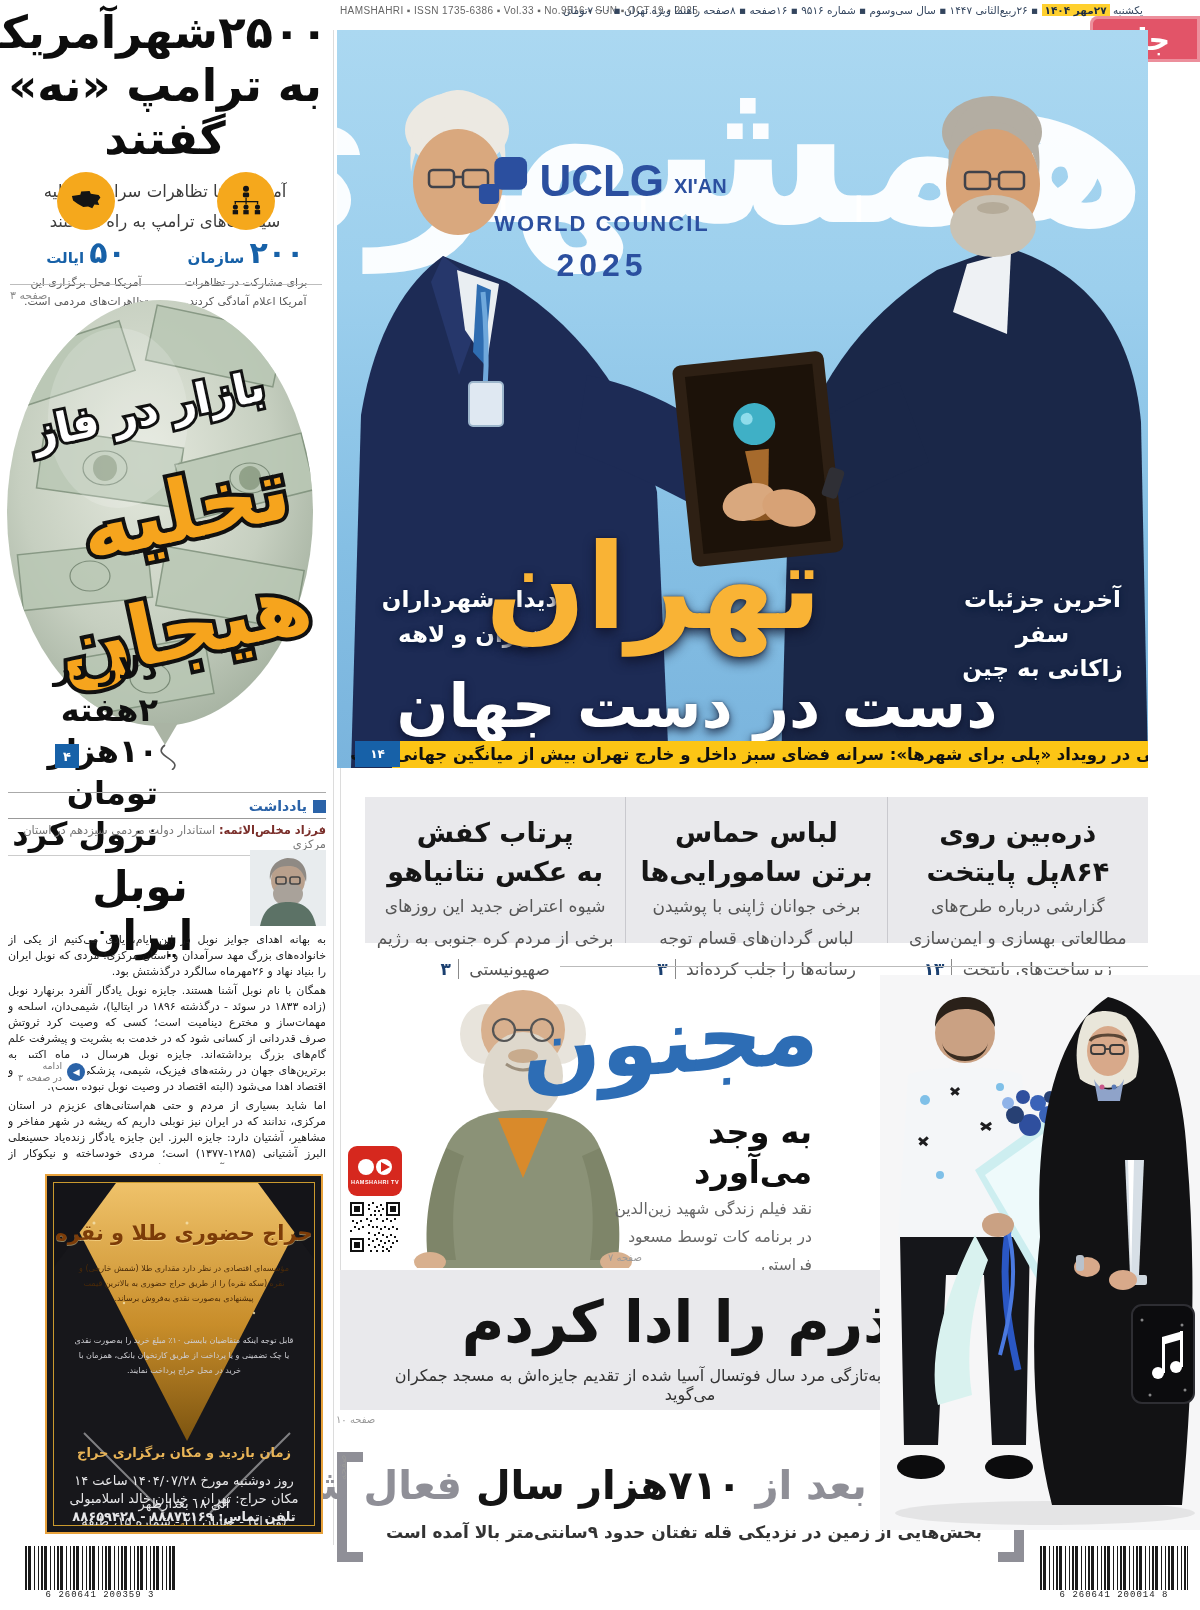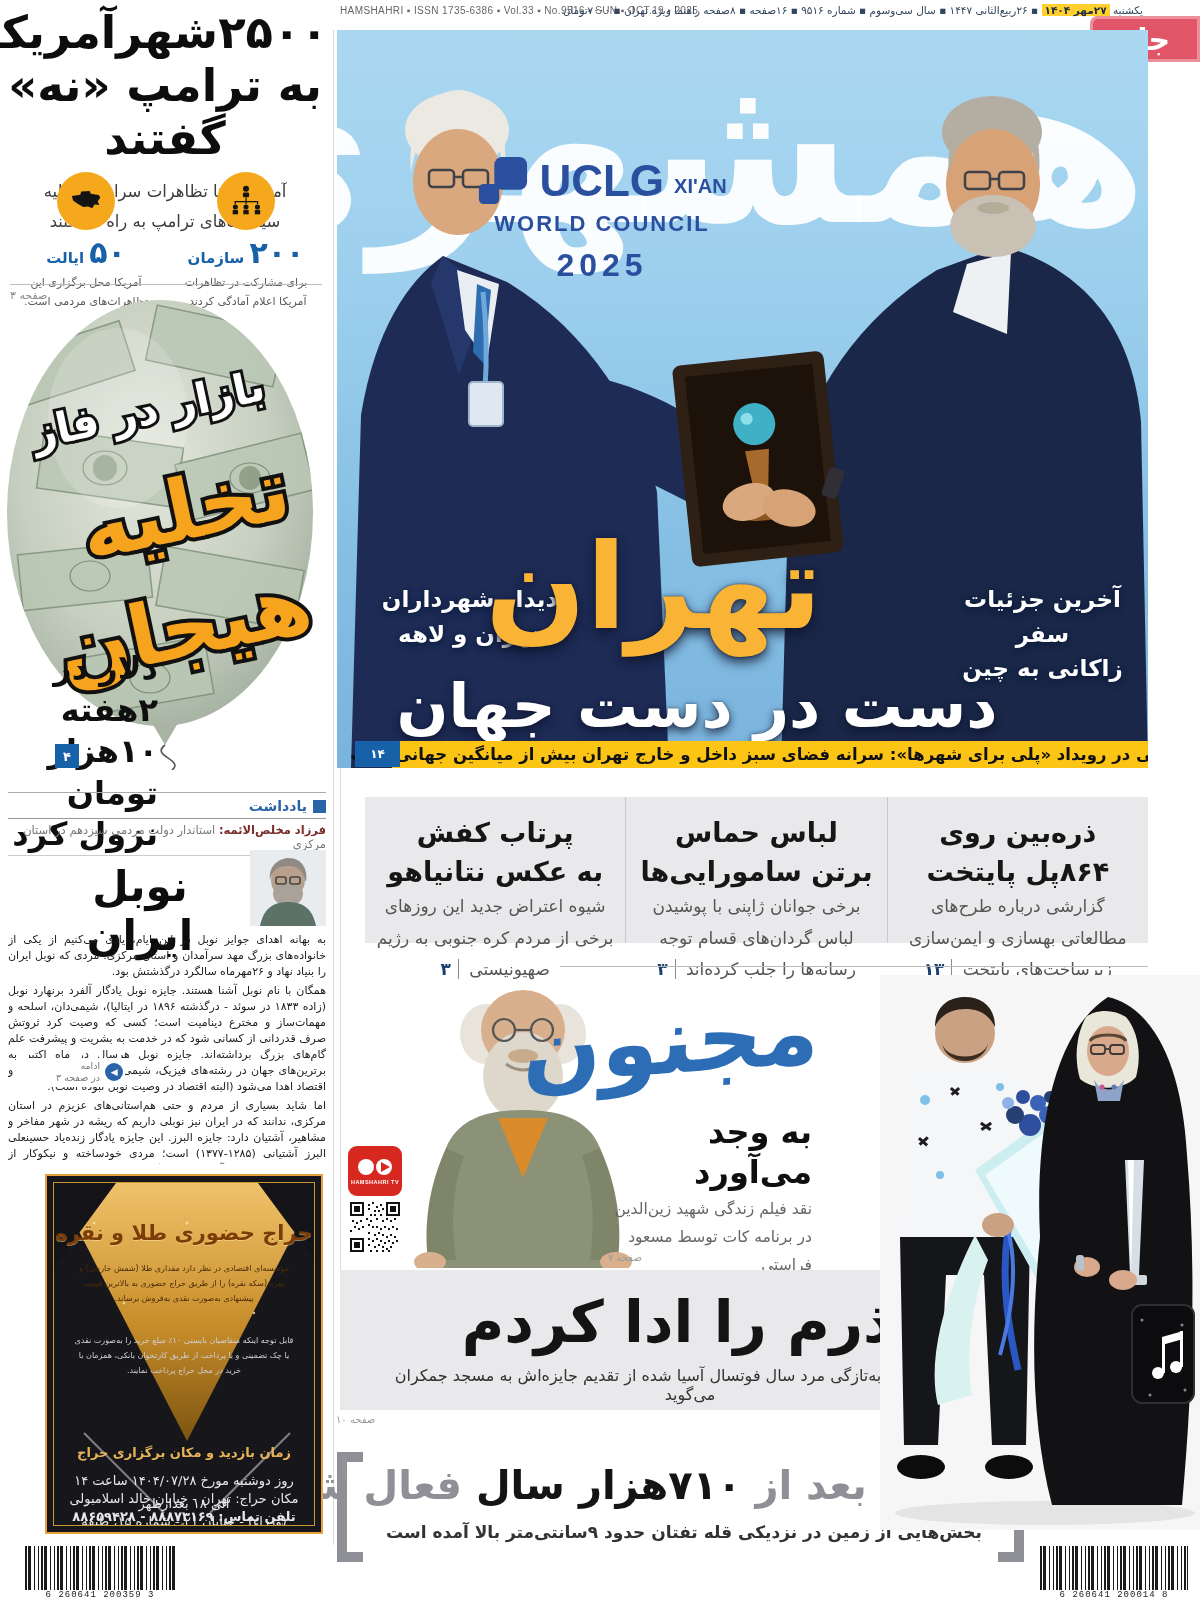--- a/index.html
+++ b/index.html
@@ -61,21 +61,21 @@
   .note-lbl{font-size:14px;font-weight:bold;color:#2b63a8;}
   .note-auth{font-size:11.5px;border-top:1px solid #999;border-bottom:1px solid #ccc;padding:4px 0;}
   .note-auth b{color:#7a2e2a;}
   .note-auth span{color:#777;}
   .note-title{font-size:42px;font-weight:bold;color:#0d0d0d;text-align:center;}
   .note-body{font-size:11px;line-height:16px;text-align:justify;color:#1c1c1c;}
   .note-body p{margin-bottom:3px;}
   .more{background:#fff;display:flex;align-items:center;gap:5px;padding:2px;}
   .more-circ{width:18px;height:18px;border-radius:50%;background:#2b63a8;color:#fff;font-size:9px;
              display:flex;align-items:center;justify-content:center;}
-  .more-txt{font-size:9.5px;color:#777;line-height:1.3;margin-left:38px;}
+  .more-txt{font-size:9.5px;color:#777;line-height:1.3;}
   
   .majnoon{font-size:92px;font-weight:bold;color:#2d6db5;text-align:center;
            transform:rotate(-4deg) skewX(-6deg);white-space:nowrap;}
   .maj-l{font-size:32px;font-weight:bold;color:#0f0f0f;text-align:right;line-height:1.25;}
   .maj-sub{font-size:15.5px;color:#666;text-align:right;line-height:1.8;}
   .pg-small{font-size:10px;color:#999;}
   .tvlogo{background:#d6281e;border-radius:9px;display:flex;flex-direction:column;
           align-items:center;justify-content:center;gap:2px;}
   .tvlogo .dots{display:flex;gap:4px;align-items:center;}
   .tvlogo .txt{color:#fff;font-size:5.5px;font-weight:bold;letter-spacing:.5px;font-family:"Liberation Sans",sans-serif;}

